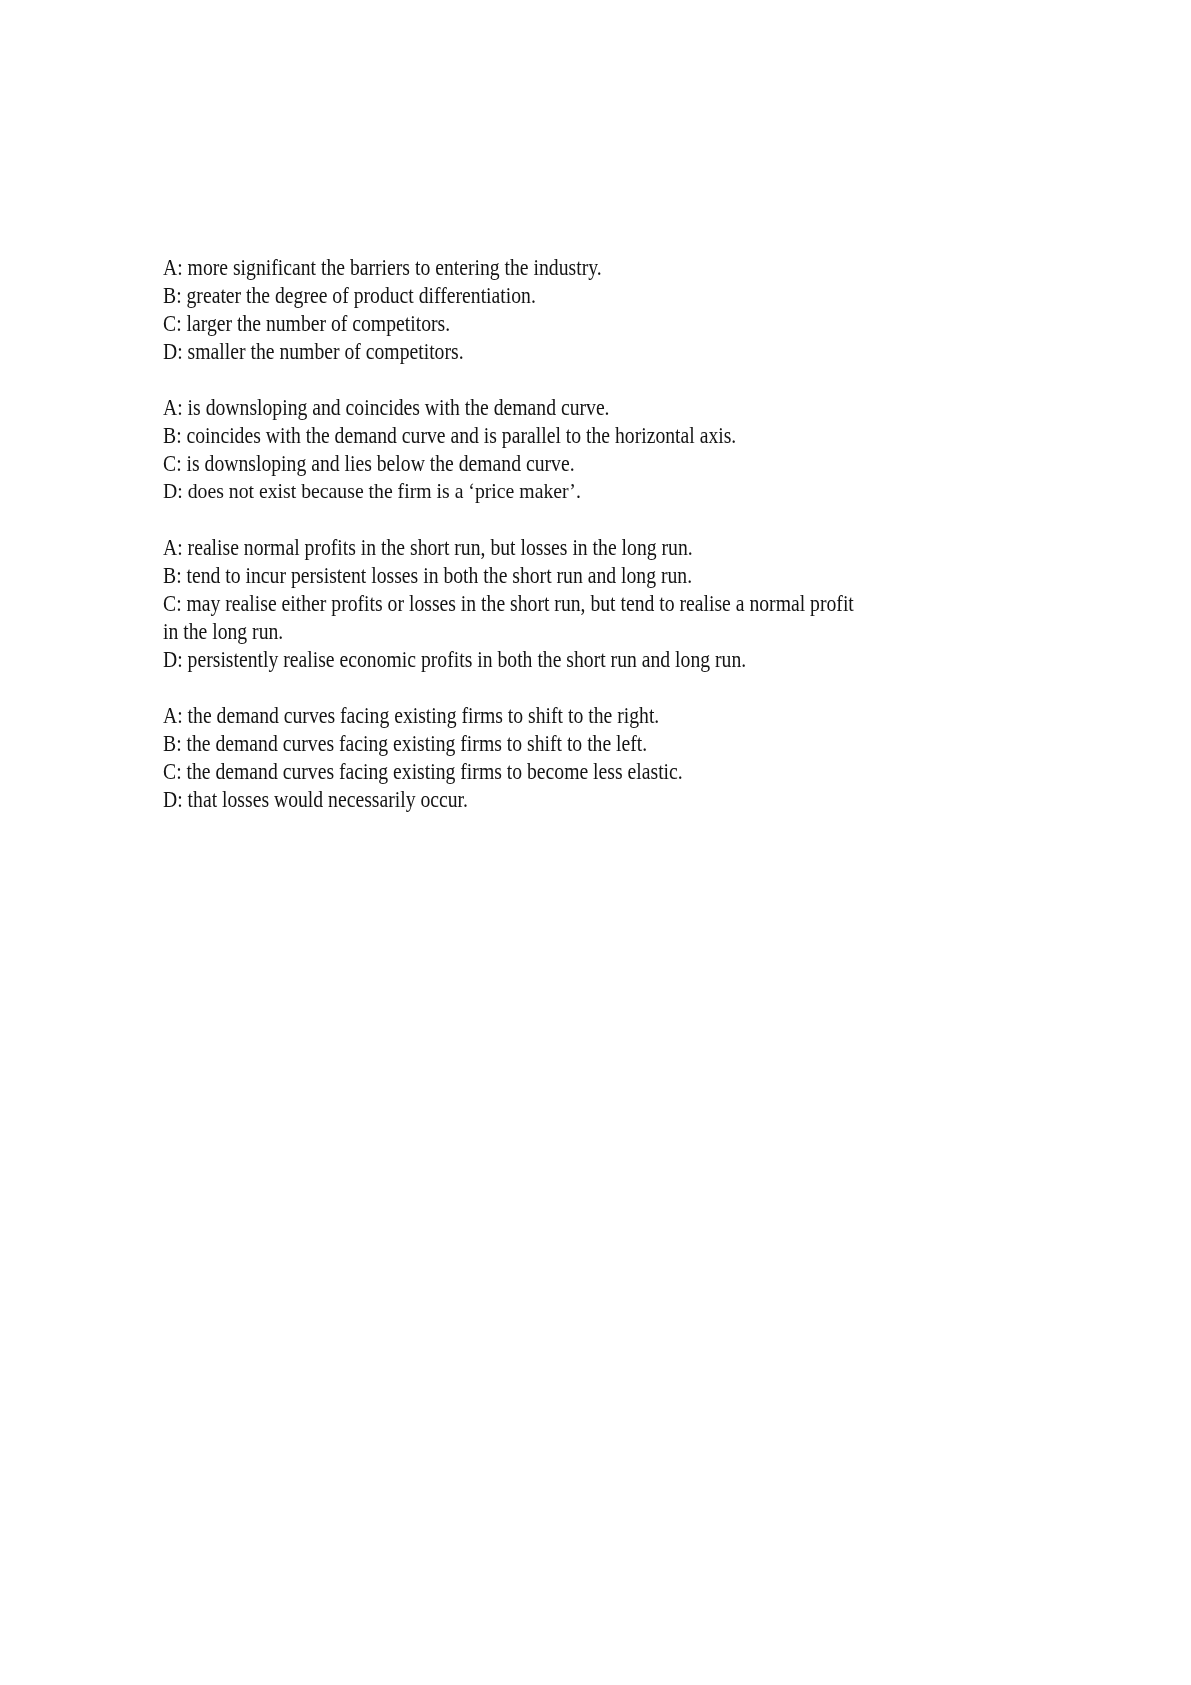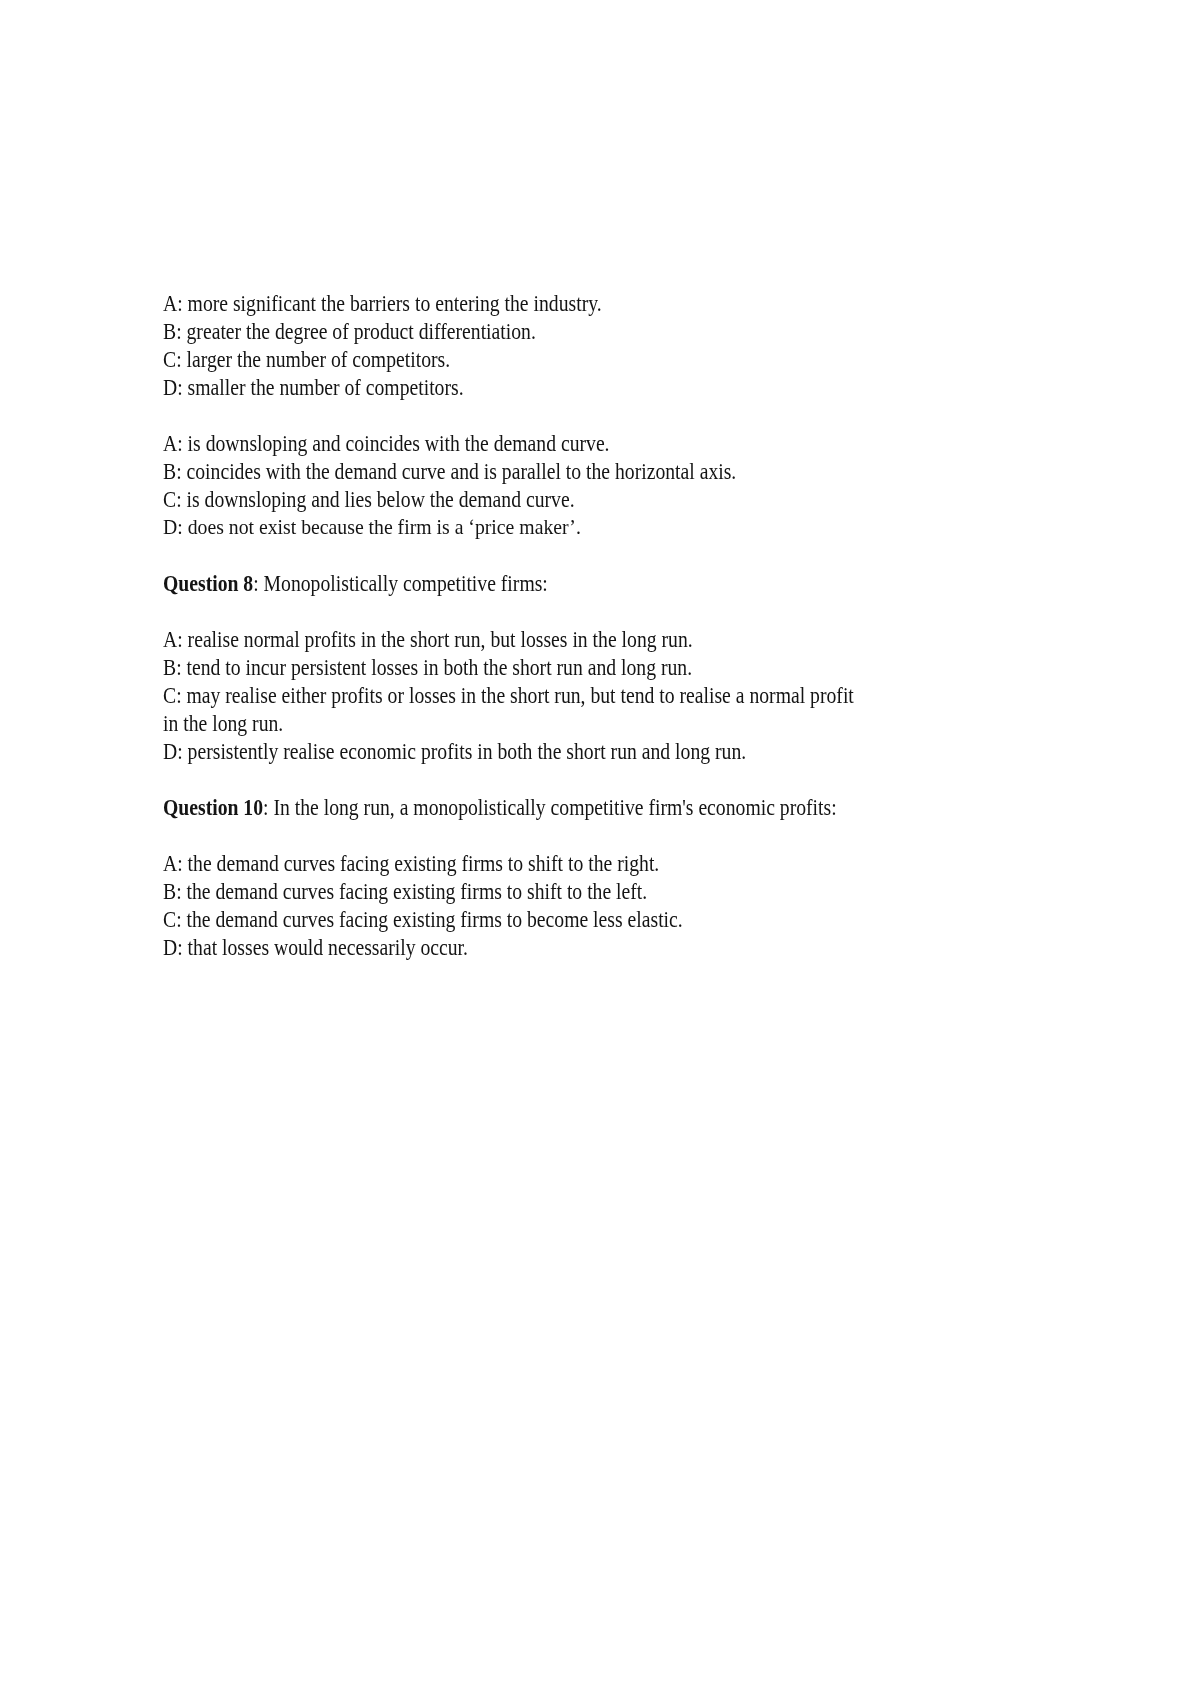--- a/index.html
+++ b/index.html
@@ -4,21 +4,20 @@
 <style>
   html, body { margin: 0; padding: 0; background: #ffffff; }
   .page {
     position: relative;
     width: 1191px;
     height: 1365px;
     background: #ffffff;
     overflow: hidden;
     font-family: "Liberation Serif", serif;
     color: #141414;
-    margin-top: 36px;
   }
   .content { position: absolute; left: 163px; top: 253px; }
   .block { margin-bottom: 28px; }
   .line {
     height: 28px;
     line-height: 28px;
     font-size: 24px;
     white-space: nowrap;
     transform: scaleX(0.82);
     transform-origin: 0 50%;
@@ -51,37 +50,31 @@
     </div>
 
 
     <div class="block">
       <div class="line">A: is downsloping and coincides with the demand curve.</div>
       <div class="line">B: coincides with the demand curve and is parallel to the horizontal axis.</div>
       <div class="line">C: is downsloping and lies below the demand curve.</div>
       <div class="line alt">D: does not exist because the firm is a ‘price maker’.</div>
     </div>
 
-    <div class="block">
-      <div class="line"><b>Question 8</b><span>: Monopolistically competitive firms:</span></div>
-    </div>
 
     <div class="block">
       <div class="line">A: realise normal profits in the short run, but losses in the long run.</div>
       <div class="line">B: tend to incur persistent losses in both the short run and long run.</div>
       <div class="line">C: may realise either profits or losses in the short run, but tend to realise a normal profit</div>
       <div class="line">in the long run.</div>
       <div class="line">D: persistently realise economic profits in both the short run and long run.</div>
     </div>
 
 
 
-    <div class="block">
-      <div class="line"><b>Question 10</b><span>: In the long run, a monopolistically competitive firm's economic profits:</span></div>
-    </div>
 
 
 
     <div class="block">
       <div class="line">A: the demand curves facing existing firms to shift to the right.</div>
       <div class="line">B: the demand curves facing existing firms to shift to the left.</div>
       <div class="line">C: the demand curves facing existing firms to become less elastic.</div>
       <div class="line">D: that losses would necessarily occur.</div>
     </div>
 

